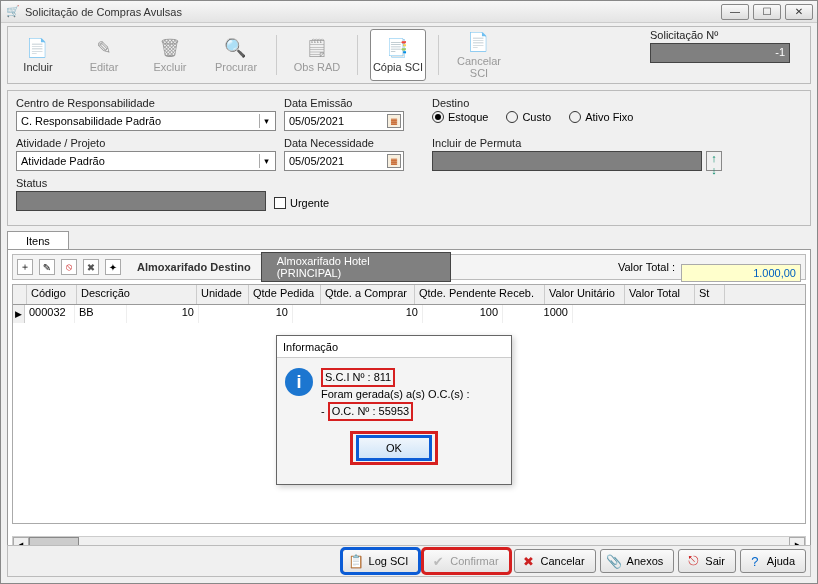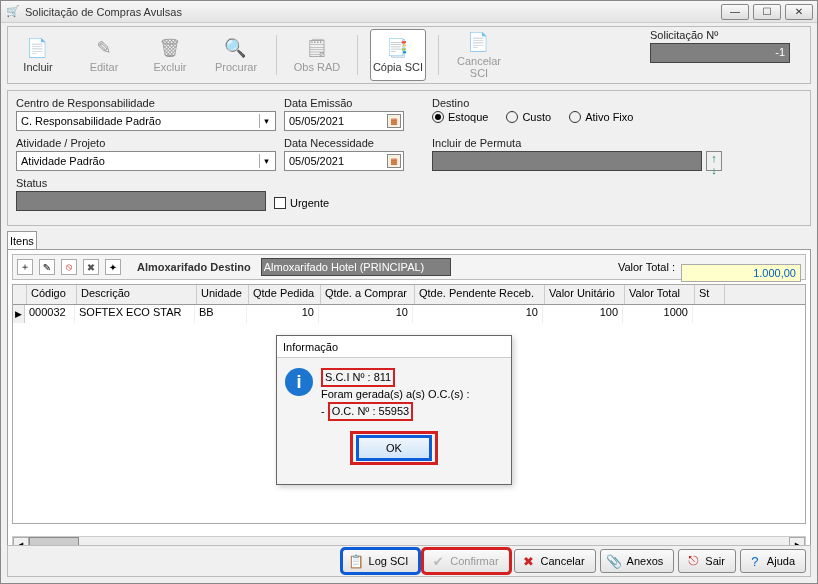--- a/index.html
+++ b/index.html
@@ -29,27 +29,27 @@
     .radio-group { display:flex; gap:18px; align-items:center; }
     .radio { display:flex; gap:4px; align-items:center; }
     .radio-dot { width:12px; height:12px; border:1px solid #333; border-radius:50%; display:flex; align-items:center; justify-content:center;}
     .radio-dot.sel::after { content:""; width:6px; height:6px; background:#000; border-radius:50%; }
     .gray-box { background:#808080; border:1px solid #444; height:20px; width:250px; }
     .gray-box.wide { width:270px; }
     .up-down { width:16px; height:20px; border:1px solid #888; display:flex; flex-direction:column; font-size:7px; color:#086; }
     .up-down div { flex:1; display:flex; align-items:center; justify-content:center;}
     .chk { width:12px; height:12px; border:1px solid #333; background:#fff; display:inline-block; vertical-align:middle;}
     .tabs { margin:4px 6px 0 6px; display:flex; }
-    .tab { padding:3px 2px; border:1px solid #999; border-bottom:none; background:#f0f0f0; margin-right:-1px; position:relative; top:1px;}
+    .tab { padding:3px 18px; border:1px solid #999; border-bottom:none; background:#f0f0f0; margin-right:-1px; position:relative; top:1px;}
     .tab.active { background:#fff; }
     .tab-body { margin:0 6px; border:1px solid #999; background:#fff; height:304px; position:relative;}
     .subbar { margin:4px; border:1px solid #bbb; background:#f4f4f4; height:26px; display:flex; align-items:center; padding:0 4px; gap:6px;}
     .sbico { width:16px; height:16px; border:1px solid #aaa; display:flex; align-items:center; justify-content:center; font-size:10px; cursor:pointer; background:#fff; }
     .almox-lbl { margin-left:10px; font-weight:bold; color:#333;}
-    .almox-val { background:#808080; color:#fff; border:1px solid #444; padding:2px 2px; margin-left:4px; width:190px; display:inline-block;}
+    .almox-val { background:#808080; color:#fff; border:1px solid #444; padding:2px 15px; margin-left:4px; width:190px; display:inline-block;}
     .valtot-lbl { margin-left:auto; }
     .valtot-val { width:120px; background:#ffffcc; border:1px solid #aaa; text-align:right; padding:2px 4px; color:#0060c0;margin-top:11px;}
     .grid { margin:0 4px; border:1px solid #aaa; height:240px; position:relative; overflow:hidden;}
     .ghead { display:flex; background:#f0f0f0; border-bottom:1px solid #999; height:20px; }
     .gh { border-right:1px solid #ccc; padding:2px 4px; overflow:hidden; white-space:nowrap; }
     .gh.c0 { width:50px; } .gh.c1 { width:120px;} .gh.c2 { width:52px;} .gh.c3 { width:72px;} .gh.c4 { width:94px;} .gh.c5 { width:130px;} .gh.c6 { width:80px;} .gh.c7 { width:70px;} .gh.c8{width:30px;}
     .grow { display:flex; height:18px; }
     .gc { border-right:1px solid #eee; padding:1px 4px; overflow:hidden; white-space:nowrap;}
     .gc.r { text-align:right; }
     .selector { width:12px; display:flex; align-items:center; justify-content:center; font-size:9px; background:#f0f0f0; border-right:1px solid #ccc;}
@@ -223,21 +223,20 @@
         <div class="gh c3">Qtde Pedida</div>
         <div class="gh c4">Qtde. a Comprar</div>
         <div class="gh c5">Qtde. Pendente Receb.</div>
         <div class="gh c6">Valor Unitário</div>
         <div class="gh c7">Valor Total</div>
         <div class="gh c8">St</div>
       </div>
       <div class="grow">
         <div class="selector">▶</div>
         <div class="gc c0" style="width:50px;">000032</div>
-        <div class="gc c1" style="width:120px;">SOFTEX  ECO STAR</div>
         <div class="gc c2" style="width:52px;">BB</div>
         <div class="gc c3 r" style="width:72px;">10</div>
         <div class="gc c4 r" style="width:94px;">10</div>
         <div class="gc c5 r" style="width:130px;">10</div>
         <div class="gc c6 r" style="width:80px;">100</div>
         <div class="gc c7 r" style="width:70px;">1000</div>
       </div>
     </div>
     <div class="hscroll">
       <div class="arr">◂</div>

